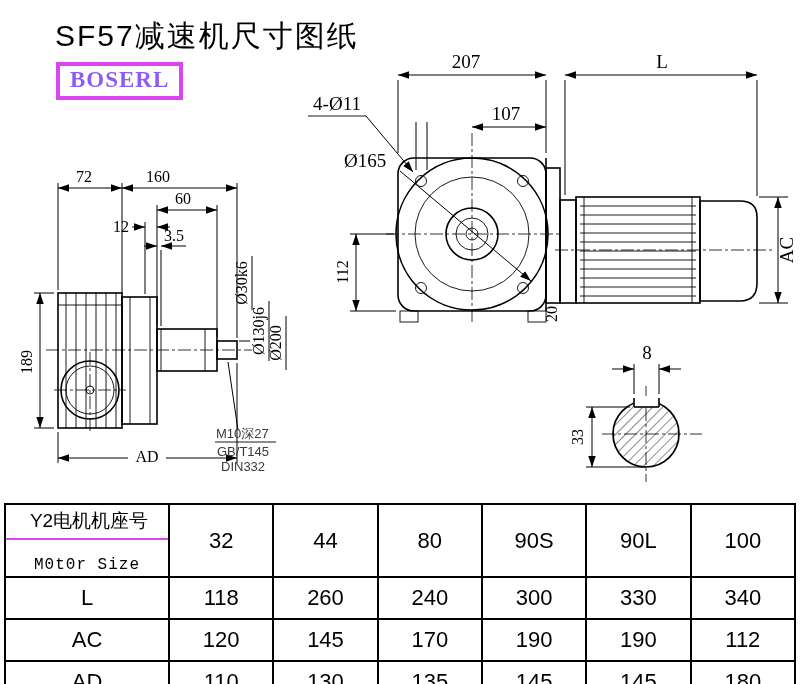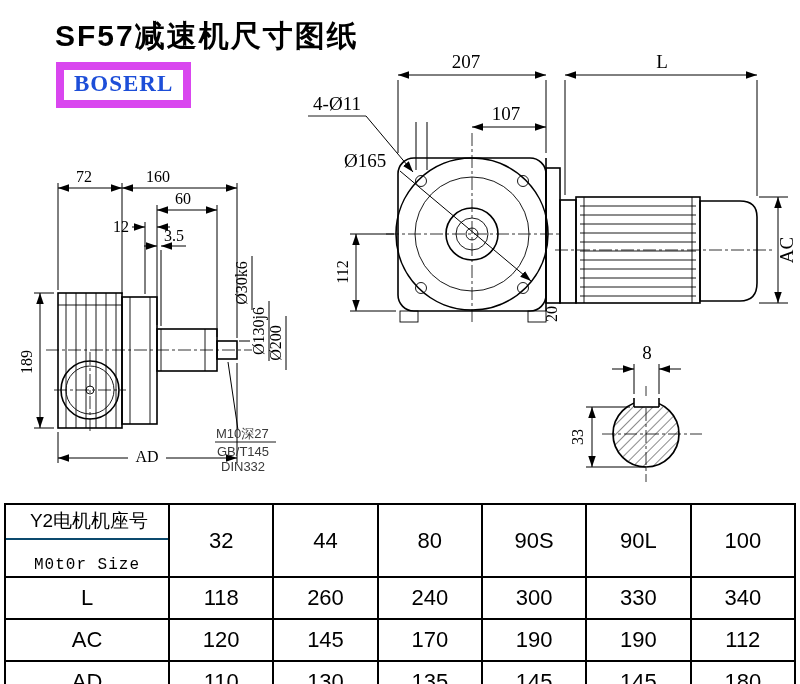--- a/index.html
+++ b/index.html
@@ -3,45 +3,45 @@
 <meta charset="utf-8">
 <style>
   * { margin:0; padding:0; box-sizing:border-box; }
   html,body { background:#fff; }
   body {
     width:800px; height:684px; position:relative; overflow:hidden;
     font-family:"Liberation Sans", sans-serif; color:#000;
   }
   .page-title {
     position:absolute; top:16px; left:55px;
-    font-size:30px; font-weight:bold; letter-spacing:2px; color:#000;text-align:right;
+    font-size:30px; font-weight:normal; letter-spacing:2px; color:#000;text-align:right;
   }
   .logo-box {
     position:absolute; top:62px; left:56px;
-    border:8px solid #d946ef; padding:1px 10px 3px 10px;
+    border:4px solid #d946ef; padding:1px 10px 3px 10px;
     font-family:"Liberation Serif", serif; font-weight:bold;
-    font-size:23px; letter-spacing:1px; color:#1d4ed8; background:#fff;
+    font-size:23px; letter-spacing:1px; color:#8b5cf6; background:#fff;
   }
   svg.drawing { position:absolute; top:0; left:0; }
   svg .ol   { fill:none; stroke:#000; stroke-width:1.6; }
   svg .thin { fill:none; stroke:#000; stroke-width:0.9; }
   svg .dim  { fill:none; stroke:#000; stroke-width:1; }
   svg .cl   { fill:none; stroke:#000; stroke-width:0.8; stroke-dasharray:13 3 3 3; }
   svg text  { font-family:"Liberation Serif", serif; font-size:16px; fill:#000; }
   svg text.tb { font-size:19px; }
   svg text.note { font-family:"Liberation Sans", sans-serif; font-size:13px; fill:#3a3a3a; }
   table.dims {
     position:absolute; top:503px; left:4px; width:792px;
     border-collapse:collapse; table-layout:fixed; text-align:center;
     font-size:22px; background:#fff;
   }
   table.dims td { border:2px solid #000; height:42px; vertical-align:middle; }
   table.dims tr.hdr td { height:56px; }
   table.dims col.c0 { width:164px; }
-  .cell-cn { font-size:19px; padding:3px 2px 4px 6px; border-bottom:2px solid #0c4a6e; }
+  .cell-cn { font-size:19px; padding:3px 2px 4px 6px; border-bottom:2px solid #d946ef; }
   .cell-en { font-family:"Liberation Mono", monospace; font-size:16px; padding:16px 0 2px 0; letter-spacing:1px; }
 </style>
 </head>
 <body>
 
 <div class="page-title">SF57减速机尺寸图纸</div>
 <div class="logo-box">BOSERL</div>
 
 <svg class="drawing" width="800" height="502" viewBox="0 0 800 502" xmlns="http://www.w3.org/2000/svg">
   <defs>

